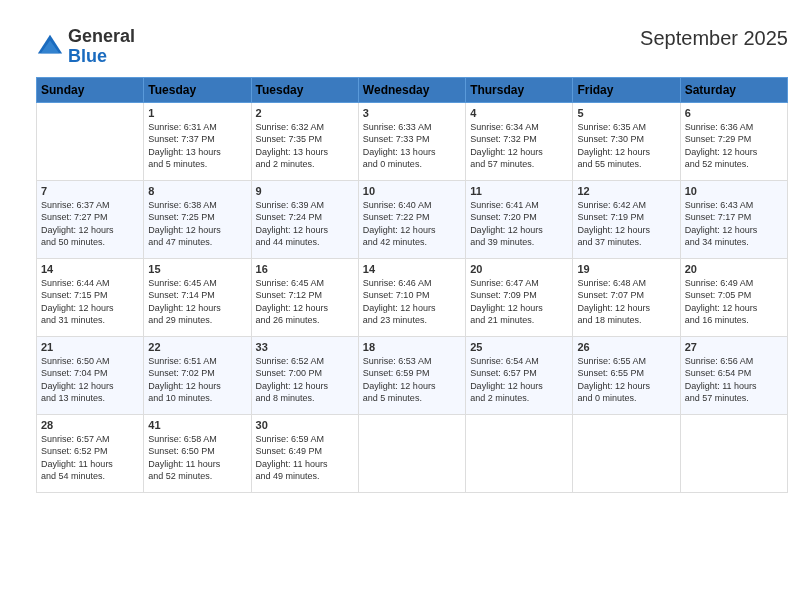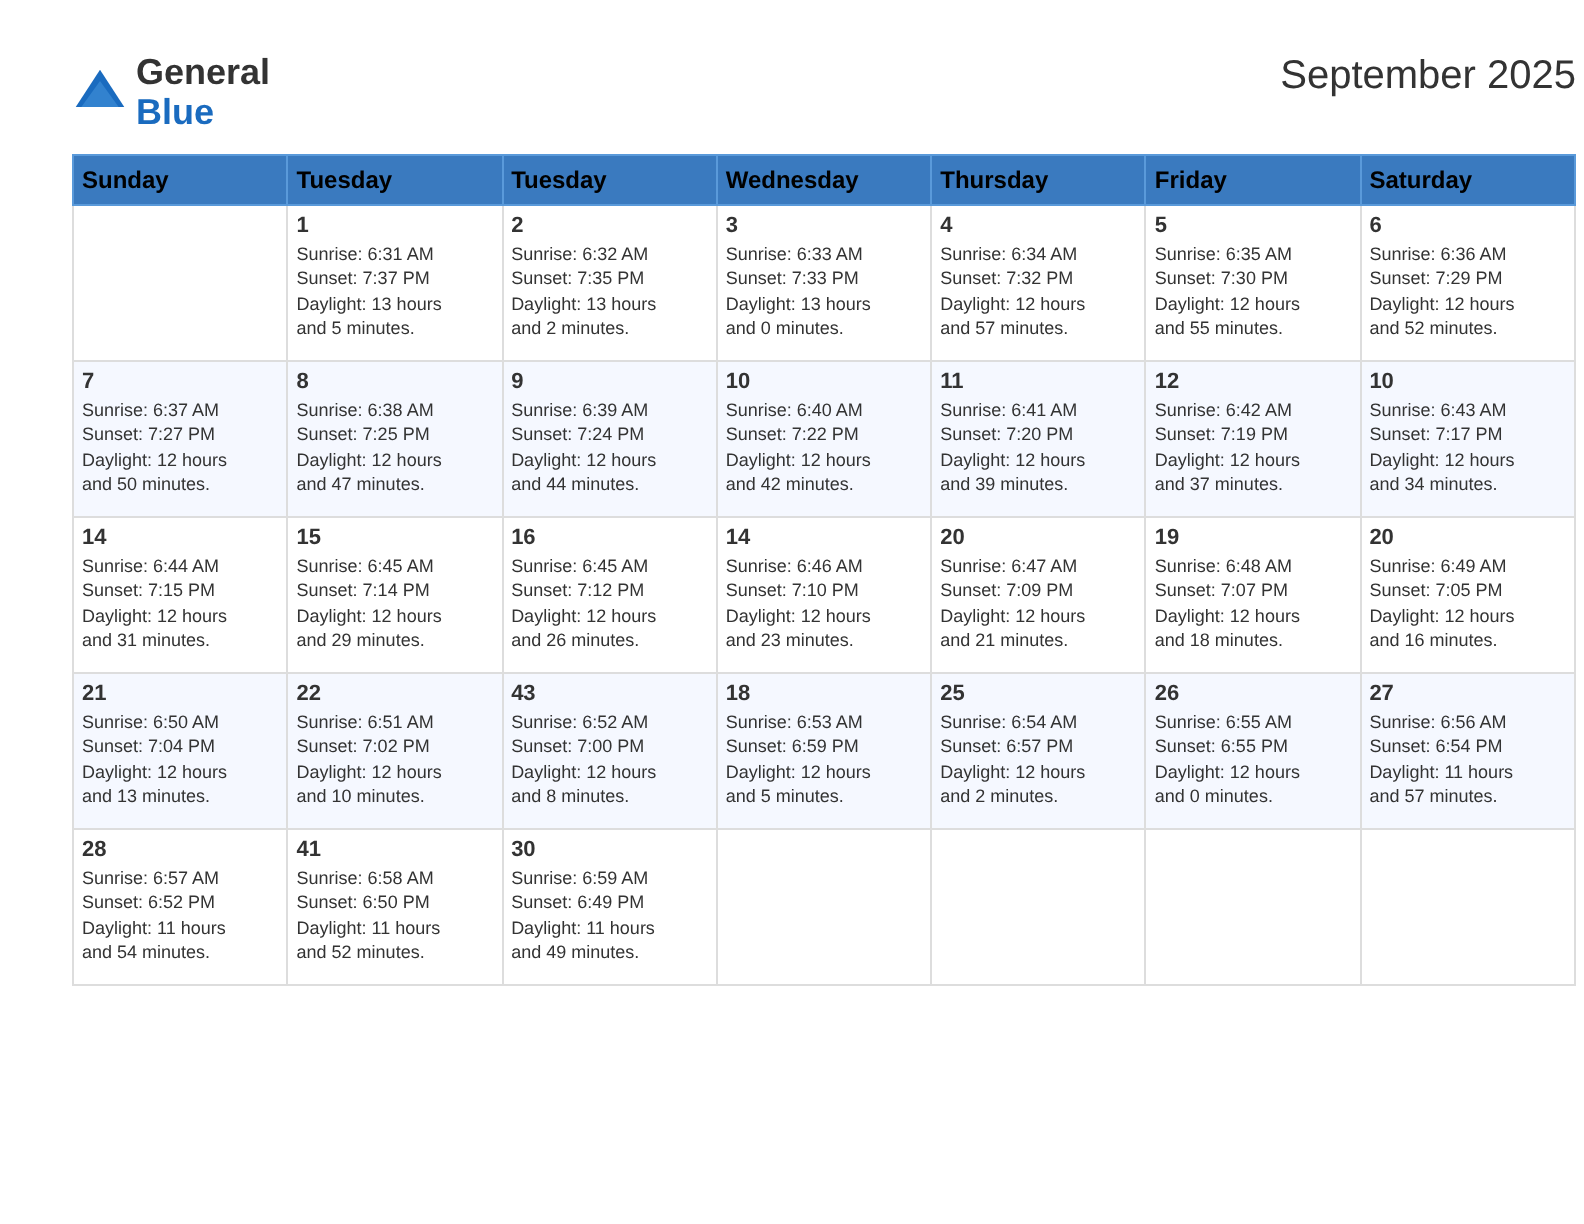--- a/index.html
+++ b/index.html
@@ -222,21 +222,21 @@
         <tr>
           <td>
             <span class="day-num">21</span>
             <div class="cell-text">Sunrise: 6:50 AM<br>Sunset: 7:04 PM<br>Daylight: 12 hours<br>and 13 minutes.</div>
           </td>
           <td>
             <span class="day-num">22</span>
             <div class="cell-text">Sunrise: 6:51 AM<br>Sunset: 7:02 PM<br>Daylight: 12 hours<br>and 10 minutes.</div>
           </td>
           <td>
-            <span class="day-num">43</span>
+            <span class="day-num">33</span>
             <div class="cell-text">Sunrise: 6:52 AM<br>Sunset: 7:00 PM<br>Daylight: 12 hours<br>and 8 minutes.</div>
           </td>
           <td>
             <span class="day-num">18</span>
             <div class="cell-text">Sunrise: 6:53 AM<br>Sunset: 6:59 PM<br>Daylight: 12 hours<br>and 5 minutes.</div>
           </td>
           <td>
             <span class="day-num">25</span>
             <div class="cell-text">Sunrise: 6:54 AM<br>Sunset: 6:57 PM<br>Daylight: 12 hours<br>and 2 minutes.</div>
           </td>

